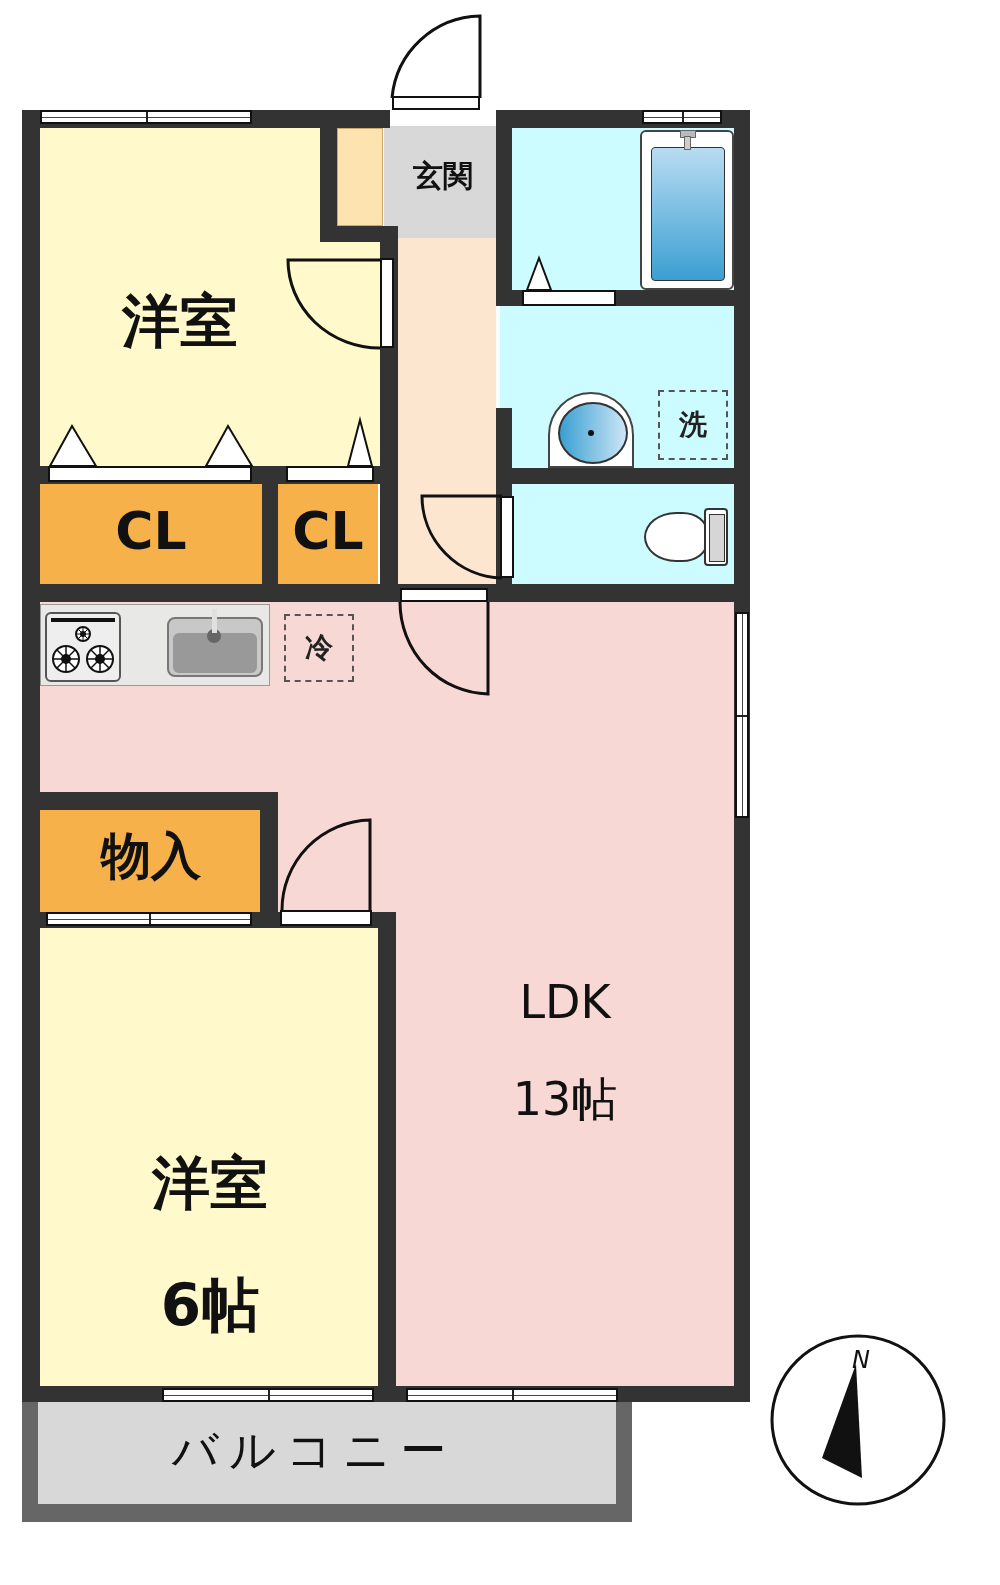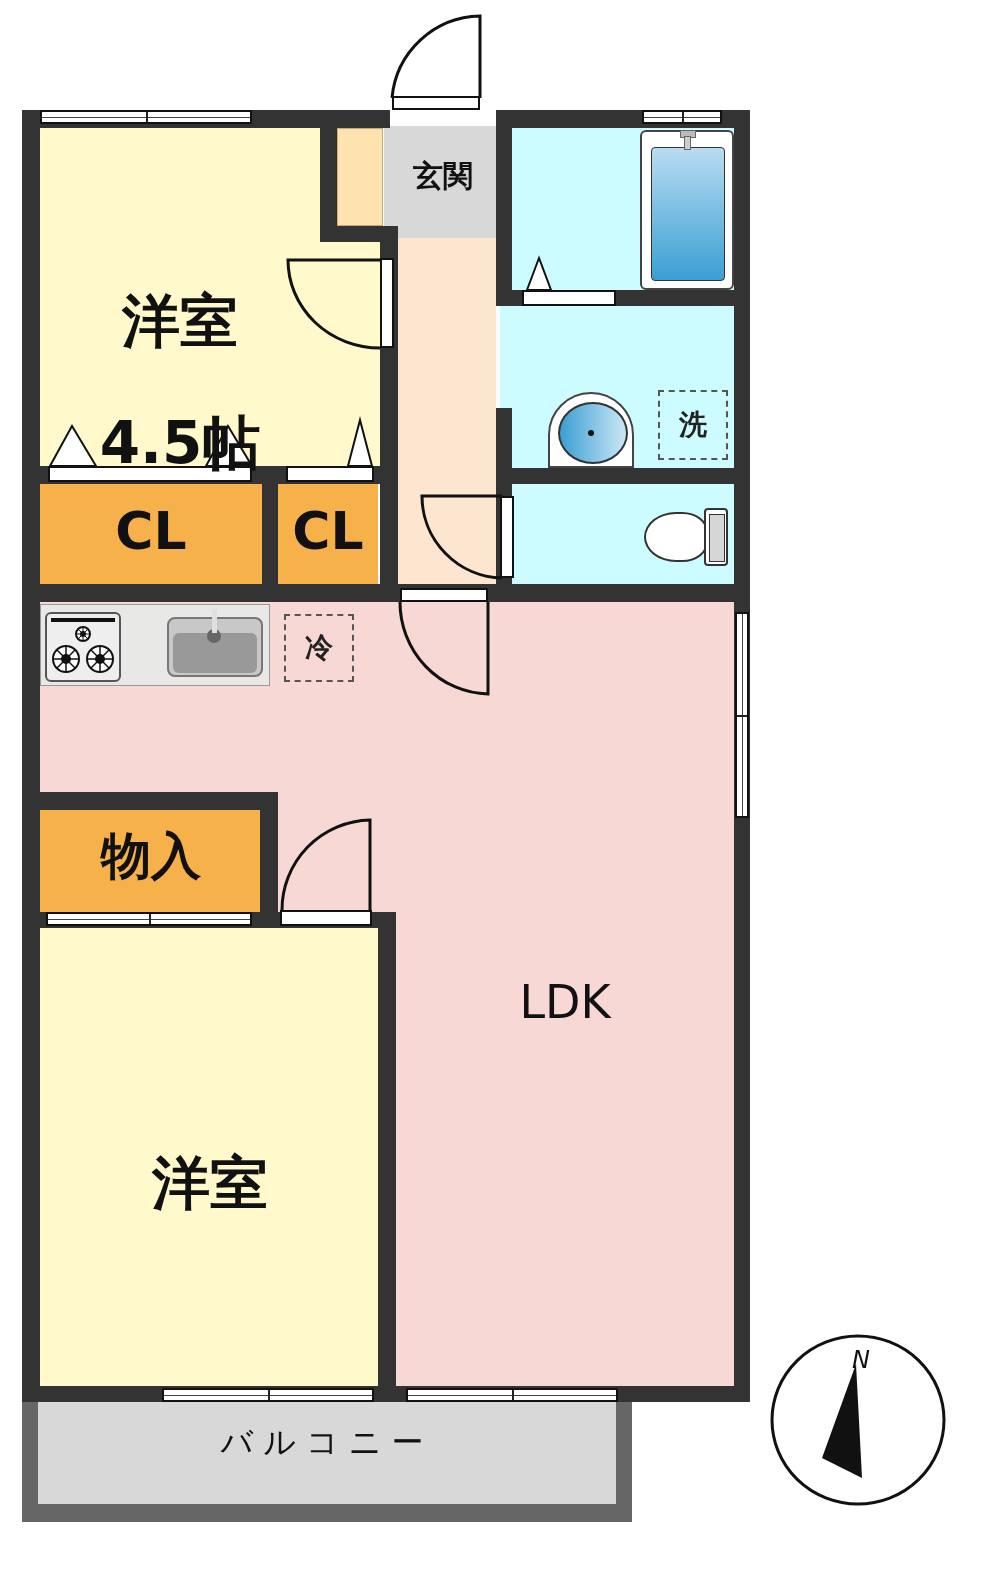--- a/index.html
+++ b/index.html
@@ -149,31 +149,32 @@
     <div class="abs" style="left:38px;top:10px;width:14px;height:14px;background:#666;border-radius:50%;"></div>
     <div class="abs" style="left:43px;top:-10px;width:5px;height:24px;background:#e0e0e0;"></div>
   </div>
 </div>
 <div class="dashed" style="left:284px;top:614px;width:70px;height:68px;">
     <span>冷</span>
   </div>
 
 <div class="label" style="left:60px;top:230px;width:240px;font-size:58px;">
   <div>洋室</div>
-  <div>4.5帖</div>
 </div>
 <div class="label" style="left:388px;top:160px;width:110px;font-size:30px;">玄関</div>
 <div class="label" style="left:40px;top:504px;width:222px;font-size:52px;">CL</div>
 <div class="label" style="left:278px;top:504px;width:100px;font-size:52px;">CL</div>
 <div class="label" style="left:40px;top:830px;width:222px;font-size:50px;">物入</div>
 <div class="label" style="left:450px;top:930px;width:230px;font-size:46px;font-weight:normal;">
   <div>LDK</div>
+  <div>13帖</div>
 </div>
 <div class="label" style="left:90px;top:1092px;width:240px;font-size:58px;">
   <div>洋室</div>
+  <div>6帖</div>
 </div>
-<div class="label" style="left:38px;top:1426px;width:578px;font-size:32px;font-weight:normal;letter-spacing:10px;">バルコニー</div>
+<div class="label" style="left:25px;top:1426px;width:578px;font-size:46px;font-weight:normal;letter-spacing:10px;">バルコニー</div>
 
 <svg style="left:770px;top:1330px;" width="180" height="180">
   <ellipse cx="88" cy="90" rx="86" ry="84" fill="#fff" stroke="#111" stroke-width="3"></ellipse>
   <path d="M52 128 L86 34 L92 148 Z" fill="#111"></path>
 </svg>
 <div class="abs" style="left:852px;top:1346px;font-size:24px;font-style:italic;color:#111;font-family:'DejaVu Sans', sans-serif;">N</div>
 
 </body></html>

